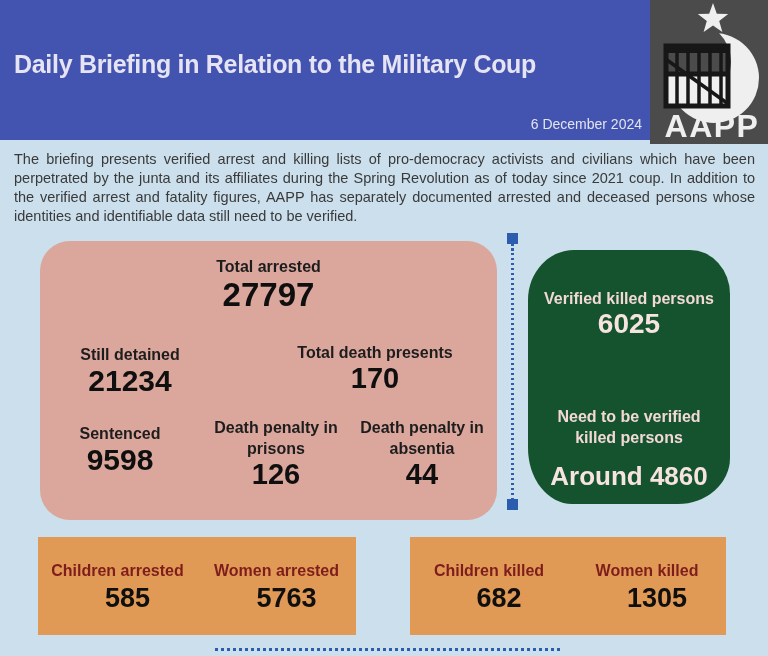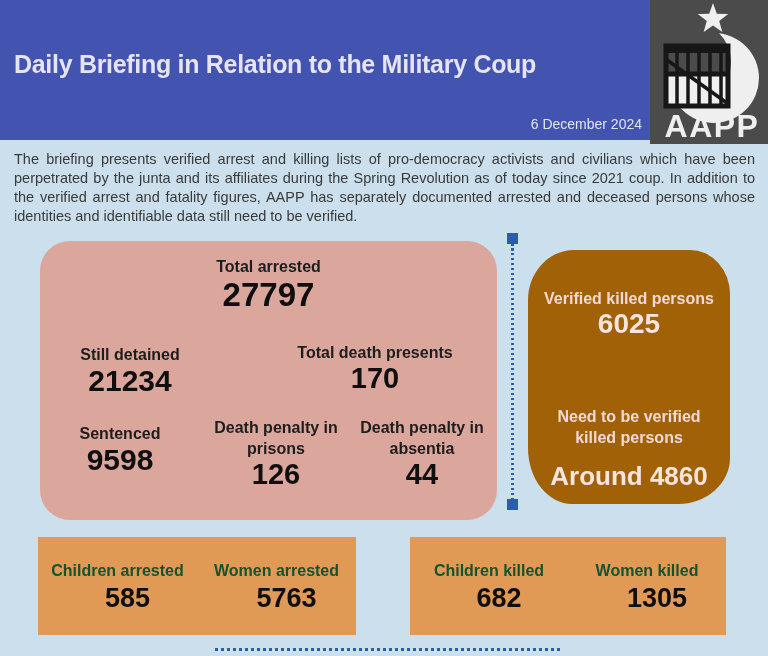--- a/index.html
+++ b/index.html
@@ -40,39 +40,39 @@
   .v-lg{font-size:30px;}
   .v-md{font-size:29px;}
   .s-total{left:0;right:0;top:15px;}
   .s-detained{left:10px;width:160px;top:103px;}
   .s-tdp{left:240px;width:190px;top:101px;}
   .s-sentenced{left:10px;width:140px;top:182px;}
   .s-dpp{left:168px;width:136px;top:176px;}
   .s-dpa{left:316px;width:132px;top:176px;}
   .red-blob{
     position:absolute;left:528px;top:250px;width:202px;height:254px;
-    background:#a16207;text-align:center;color:#f4ddd9;
+    background:#14532d;text-align:center;color:#f4ddd9;
     border-radius:46px 40px 52px 44px / 50px 44px 46px 56px;
   }
   .red-blob .stat{color:#f4ddd9;}
   .red-blob .lbl{color:#f2d9d5;font-weight:bold;font-size:16px;line-height:21px;}
   .red-blob .val{color:#f7e4e0;font-weight:bold;}
   .k-verified{left:0;right:0;top:38px;}
   .k-verified .val{font-size:28px;line-height:1.05;}
   .k-unverified{left:0;right:0;top:142px;}
   .k-unverified .lbl{width:180px;margin:14px auto;}
   .k-unverified .val{font-size:26px;margin-top:6px;}
   .orange-panel{
     position:absolute;top:537px;height:98px;background:#e09a55;
     display:flex;align-items:flex-start;
   }
   .op-left{left:38px;width:318px;}
   .op-right{left:410px;width:316px;}
   .orange-cell{flex:1;text-align:center;padding-top:24px;color:#161616;}
-  .orange-cell .lbl{font-weight:bold;font-size:16px;line-height:20px;color:#14532d;}
+  .orange-cell .lbl{font-weight:bold;font-size:16px;line-height:20px;color:#7f1d1d;}
   .orange-cell .val{font-weight:bold;font-size:27px;margin-top:2px;color:#0f0f0f;padding-left:20px;}
   .vline{
     position:absolute;left:511px;top:243px;width:3px;height:258px;
     background-image:repeating-linear-gradient(to bottom,#2b5cad 0 2.5px,transparent 2.5px 5px);
   }
   .vcap{position:absolute;left:507px;width:11px;height:11px;background:#2b5cad;}
   .vcap-top{top:233px;}
   .vcap-bottom{top:499px;}
   .hline{
     position:absolute;left:215px;top:648px;width:348px;height:3px;

